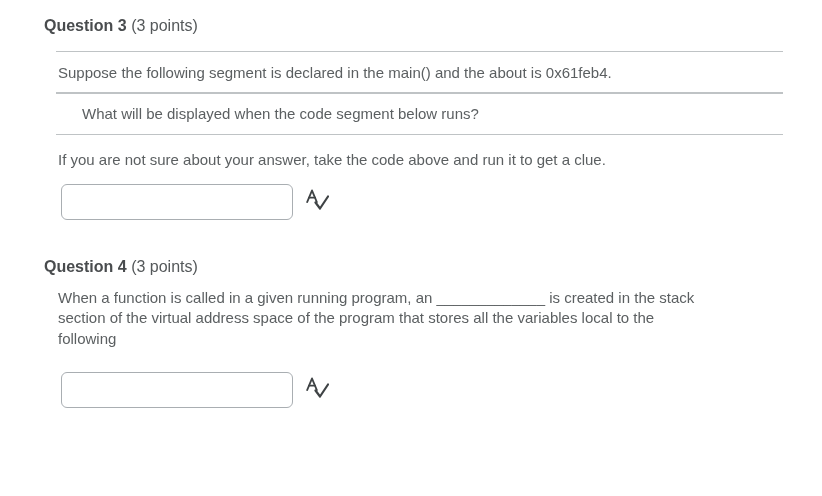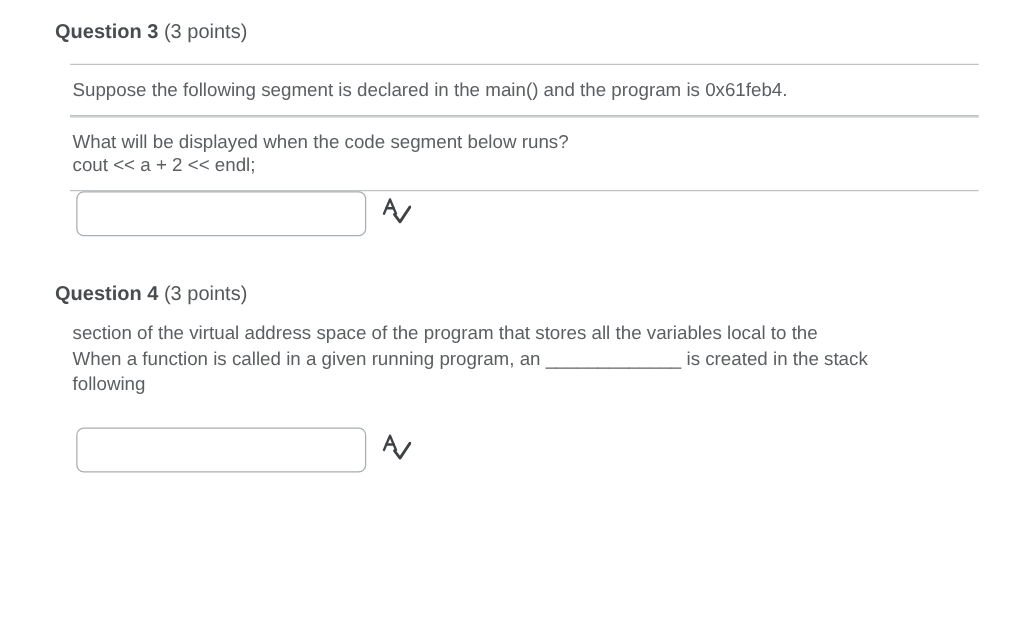--- a/index.html
+++ b/index.html
@@ -30,21 +30,21 @@
     border: none;
     border-top: 1px solid #bfc3c5;
     margin: 0;
     width: 100%;
   }
 
   .line { white-space: pre; }
 
   .intro-block  { padding: 11px 2px 10px 2px; line-height: 19px; }
   .code-block   { padding: 9px 2px 12px 2px; line-height: 18.5px; }
-  .prompt-block { padding: 11px 2px 10px 2px; line-height: 18.5px; }
+  .prompt-block { padding: 11px 2px 10px 2px; line-height: 18.5px; margin-left: 24px; }
   .hint-block   { padding: 15px 2px 15px 2px; line-height: 19px; }
 
   .answer-row {
     display: flex;
     align-items: center;
     margin-left: 5px;
     margin-top: 0;
   }
   .answer-input {
     width: 232px;
@@ -77,57 +77,59 @@
 
 <div class="page">
 
   <section>
     <h2 class="q-title"><span>Question 3</span>&nbsp;<span class="pts">(3 points)</span></h2>
 
     <div class="qbody">
       <hr class="rule">
 
       <div class="intro-block">
-        <div class="line">Suppose the following segment is declared in the main() and the program is 0x61feb4.</div>
+        <div class="line">Suppose the following segment is declared in the main() and the about is 0x61feb4.</div>
       </div>
 
       <hr class="rule">
 
 
       <hr class="rule">
 
       <div class="prompt-block">
         <div class="line">What will be displayed when the code segment below runs?</div>
-        <div class="line">cout &lt;&lt; a + 2 &lt;&lt; endl;</div>
       </div>
 
       <hr class="rule">
 
+      <div class="hint-block">
+        <div class="line">If you are not sure about your answer, take the code above and run it to get a clue.</div>
+      </div>
 
       <div class="answer-row">
         <input class="answer-input" type="text" value="" style="">
         <button class="spellcheck-btn">
           <span>
             <svg width="24" height="27" viewBox="0 0 24 27" aria-hidden="true">
               <path d="M2.2 15 L7 3.5 L11.8 15" fill="none" stroke="#3f4345" stroke-width="1.9" stroke-linecap="round" stroke-linejoin="round"></path>
               <path d="M4.1 10.6 H9.9" fill="none" stroke="#3f4345" stroke-width="1.9" stroke-linecap="round"></path>
               <path d="M10.5 15.5 L15 21.5 L23 9.5" fill="none" stroke="#3f4345" stroke-width="2.2" stroke-linecap="round" stroke-linejoin="round"></path>
             </svg>
           </span>
         </button>
       </div>
     </div>
   </section>
 
   <section class="q4-section">
     <h2 class="q-title"><span>Question 4</span>&nbsp;<span class="pts">(3 points)</span></h2>
 
     <div class="q4-body">
+      <div class="line">When a function is called in a given running program, an _____________ is created in the stack</div>
       <div class="line">section of the virtual address space of the program that stores all the variables local to the</div>
-      <div class="line">When a function is called in a given running program, an _____________ is created in the stack</div>
       <div class="line">following</div>
     </div>
 
     <div class="answer-row q4-answer">
       <input class="answer-input" type="text" value="" style="">
       <button class="spellcheck-btn">
         <span>
           <svg width="24" height="27" viewBox="0 0 24 27" aria-hidden="true">
             <path d="M2.2 15 L7 3.5 L11.8 15" fill="none" stroke="#3f4345" stroke-width="1.9" stroke-linecap="round" stroke-linejoin="round"></path>
             <path d="M4.1 10.6 H9.9" fill="none" stroke="#3f4345" stroke-width="1.9" stroke-linecap="round"></path>

